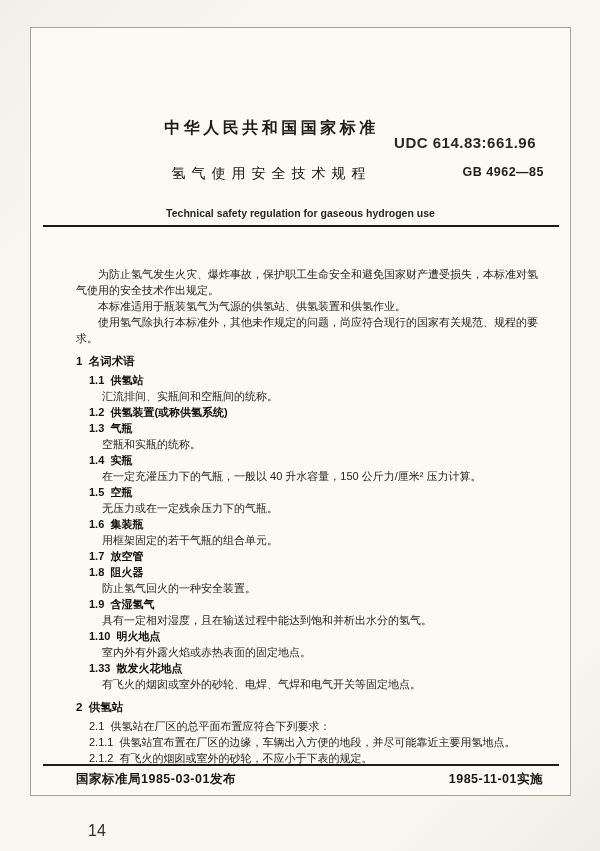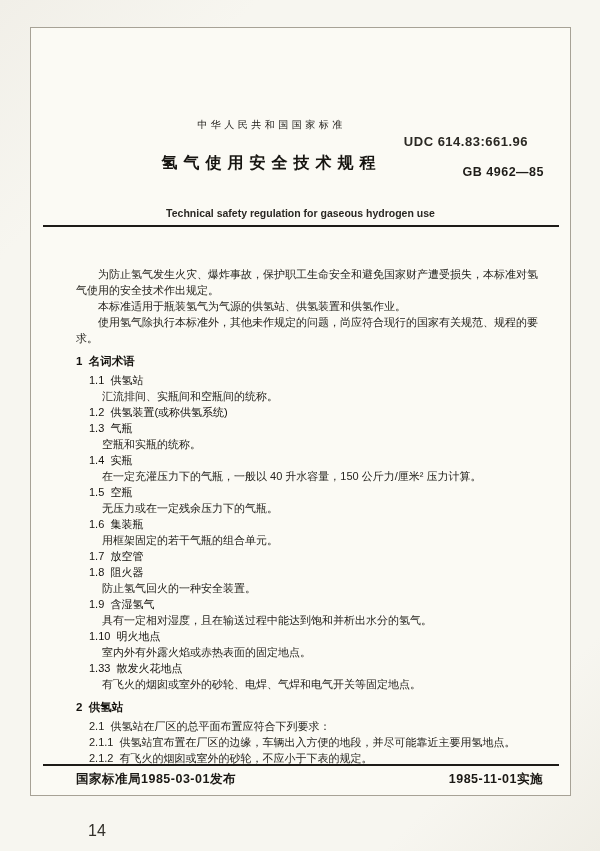--- a/index.html
+++ b/index.html
@@ -18,33 +18,33 @@
     width: 541px; height: 769px;
     border: 1px solid #a7a296;
     background: #fbfaf4;
     box-sizing: border-box;
   }
   
   .std-type {
     position: absolute; top: 90px; left: 0; width: 100%;
     box-sizing: border-box; padding-right: 58px;
     text-align: center;
-    font-size: 10px; font-weight: normal; letter-spacing: 3.5px;
+    font-size: 16px; font-weight: bold; letter-spacing: 3.5px;
     color: #1e1c18;
   }
   .udc {
-    position: absolute; top: 106px; right: 42px;
-    font-size: 13px; font-weight: bold; letter-spacing: 0.5px;
+    position: absolute; top: 106px; right: 34px;
+    font-size: 15px; font-weight: bold; letter-spacing: 0.5px;
     color: #2a2823;
   }
   .doc-title {
-    position: absolute; top: 125px; left: 0; width: 100%;
+    position: absolute; top: 137px; left: 0; width: 100%;
     box-sizing: border-box; padding-right: 58px;
     text-align: center;
-    font-size: 16px; font-weight: bold; letter-spacing: 6px;
+    font-size: 14px; font-weight: normal; letter-spacing: 6px;
     color: #161410;
   }
   .std-no {
     position: absolute; top: 137px; right: 26px;
     font-size: 12.5px; font-weight: bold; letter-spacing: 0.5px;
     color: #1e1c18;
   }
   .subtitle-en {
     position: absolute; top: 163px; left: 0; width: 100%;
     text-align: center;
@@ -63,21 +63,21 @@
     position: absolute; top: 210px; left: 45px; right: 27px; bottom: 62px;
     font-size: 11px; line-height: 16px; color: #26241f; margin-top: 28px;
   }
   .content [data-bind] { white-space: pre-wrap; }
   .para { margin: 0; text-indent: 2em; }
   .sec-heading {
     margin: 7px 0 3px 0;
     font-size: 11.5px; font-weight: bold; color: #14120e;
   }
   .term { margin: 0; }
-  .term-label { margin-left: 13px; font-weight: normal; color: #14120e; }
+  .term-label { margin-left: 13px; font-weight: bold; color: #14120e; }
   .term-def { margin-left: 26px; }
   .clause { margin-left: 13px; }
   
   .footer {
     position: absolute; top: 743px; left: 45px; right: 27px;
     display: flex; justify-content: space-between; align-items: baseline;
     font-size: 12.5px; font-weight: bold; letter-spacing: 0.5px;
     color: #1a1814;
   }
   .page-number {

